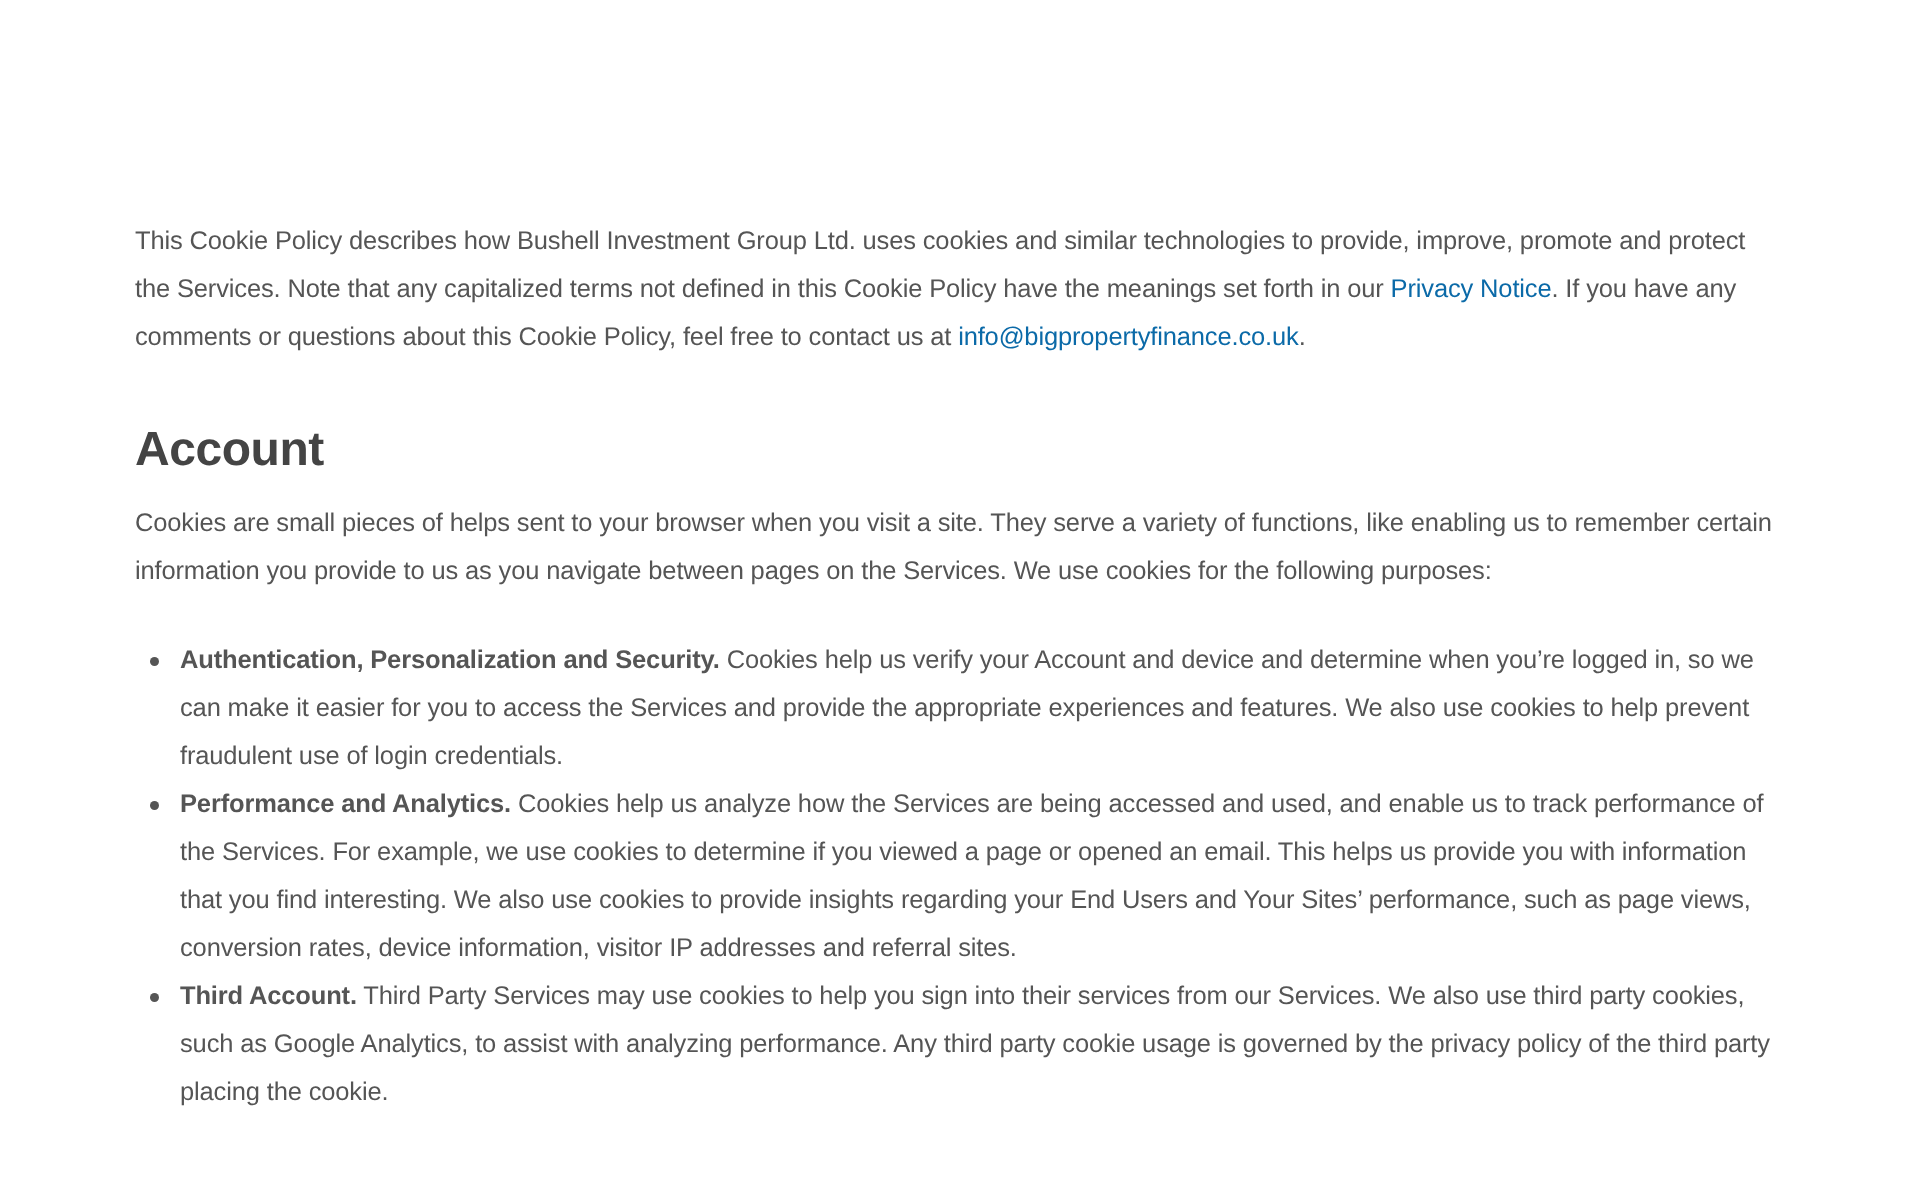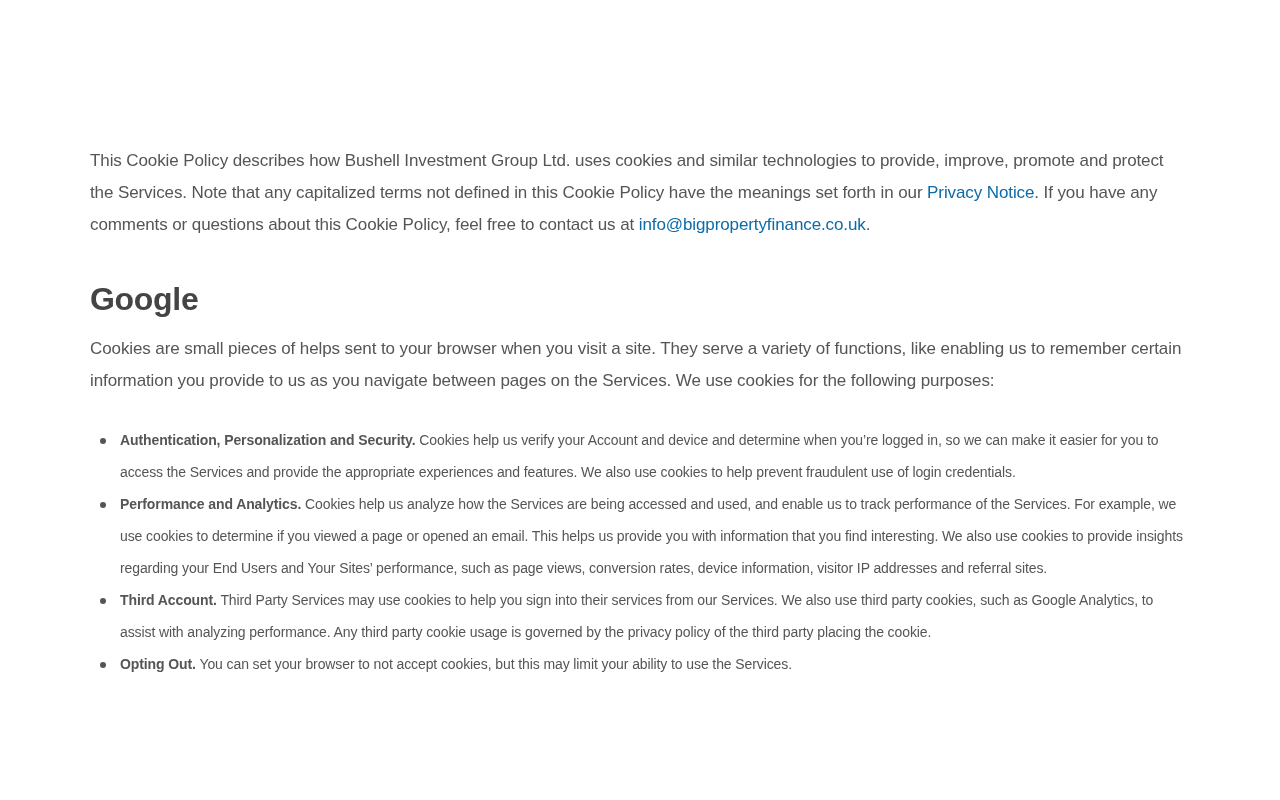--- a/index.html
+++ b/index.html
@@ -43,21 +43,21 @@
       color: #444444;
       letter-spacing: -0.3px;
     }
     ul.purpose-list {
       margin: 27px 0 0 0;
       padding-left: 30px;
       list-style: none;
     }
     ul.purpose-list li {
       position: relative;
-      font-size: 14px;
+      font-size: 17px;
       line-height: 32px;
       letter-spacing: -0.1px;
     }
     ul.purpose-list li .bullet {
       position: absolute;
       left: -20px;
       top: 14px;
       width: 6px;
       height: 6px;
       border-radius: 50%;
@@ -69,33 +69,30 @@
     }
   </style>
 </head>
 <body>
 
 <div class="page">
   <div class="content">
 
     <p class="body-text"><span>This Cookie Policy describes how Bushell Investment Group Ltd. uses cookies and similar technologies to provide, improve, promote and protect the Services. Note that any capitalized terms not defined in this Cookie Policy have the meanings set forth in our </span><a class="link" href="#">Privacy Notice</a><span>. If you have any comments or questions about this Cookie Policy, feel free to contact us at </span><a class="link" href="#">info@bigpropertyfinance.co.uk</a><span>.</span></p>
 
-    <h2 class="section-heading">Google</h2>
+    <h2 class="section-heading">Account</h2>
 
     <p class="body-text">Cookies are small pieces of helps sent to your browser when you visit a site. They serve a variety of functions, like enabling us to remember certain information you provide to us as you navigate between pages on the Services. We use cookies for the following purposes:</p>
 
     <ul class="purpose-list">
       <li>
         <span class="bullet"></span><strong>Authentication, Personalization and Security.</strong><span> Cookies help us verify your Account and device and determine when you’re logged in, so we can make it easier for you to access the Services and provide the appropriate experiences and features. We also use cookies to help prevent fraudulent use of login credentials.</span>
       </li>
       <li>
         <span class="bullet"></span><strong>Performance and Analytics.</strong><span> Cookies help us analyze how the Services are being accessed and used, and enable us to track performance of the Services. For example, we use cookies to determine if you viewed a page or opened an email. This helps us provide you with information that you find interesting. We also use cookies to provide insights regarding your End Users and Your Sites’ performance, such as page views, conversion rates, device information, visitor IP addresses and referral sites.</span>
       </li>
       <li>
         <span class="bullet"></span><strong>Third Account.</strong><span> Third Party Services may use cookies to help you sign into their services from our Services. We also use third party cookies, such as Google Analytics, to assist with analyzing performance. Any third party cookie usage is governed by the privacy policy of the third party placing the cookie.</span>
       </li>
-      <li>
-        <span class="bullet"></span><strong>Opting Out.</strong><span> You can set your browser to not accept cookies, but this may limit your ability to use the Services.</span>
-      </li>
     </ul>
 
   </div>
 </div>
 
 </body></html>

